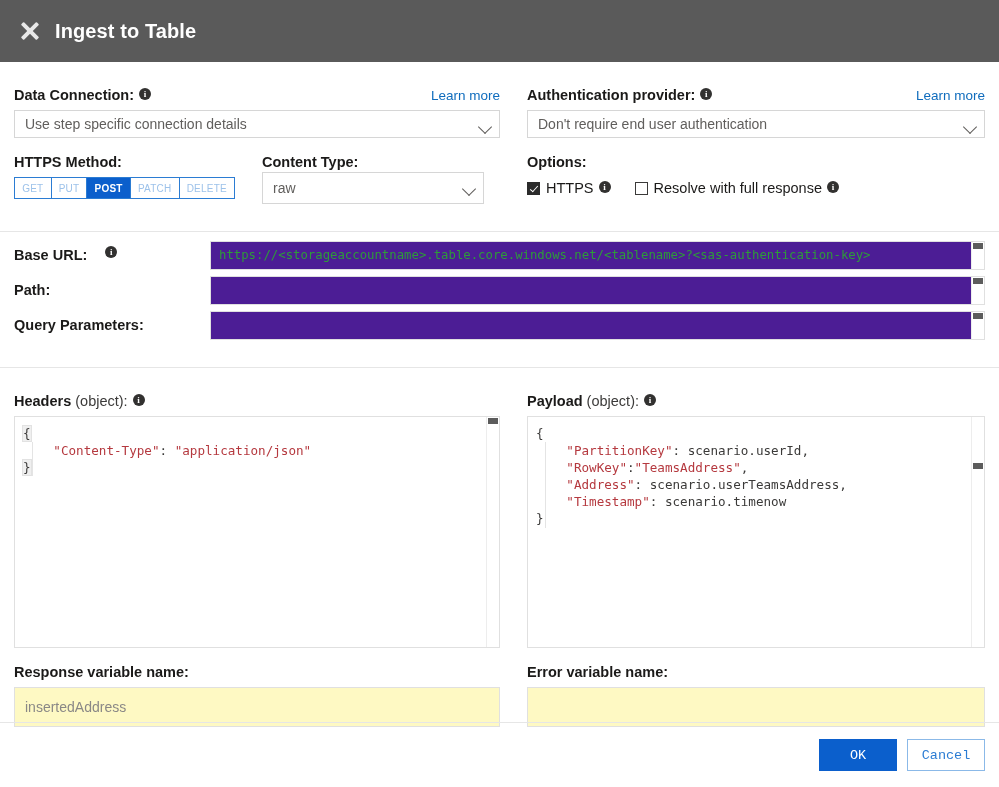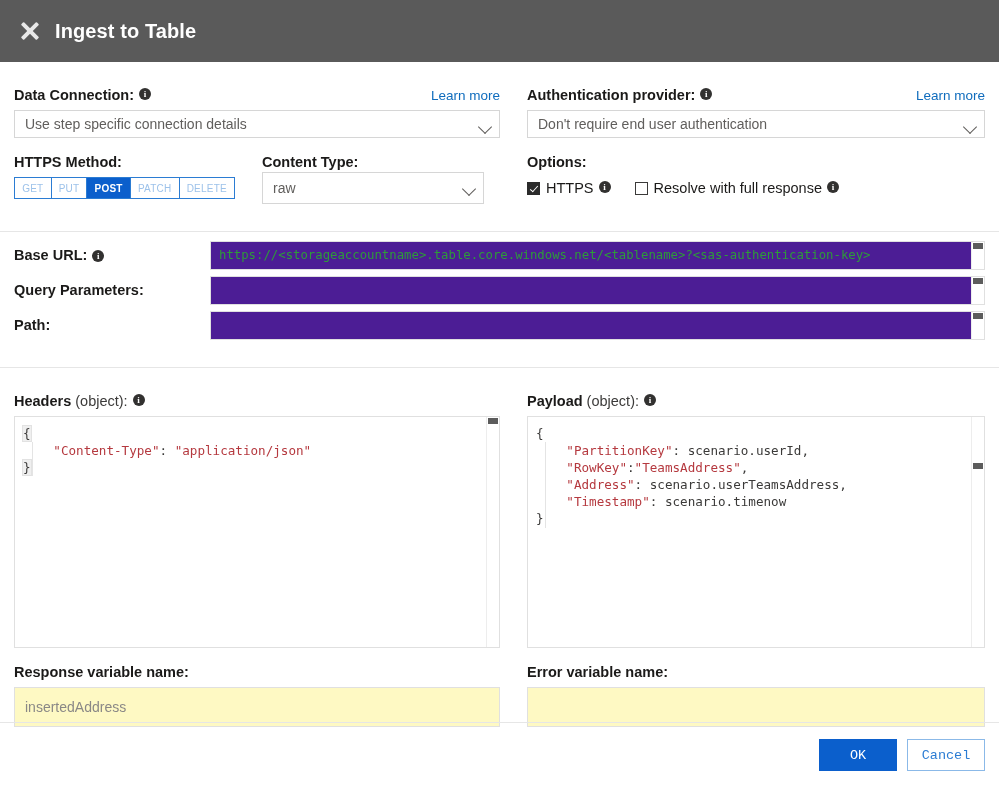--- a/index.html
+++ b/index.html
@@ -237,21 +237,22 @@
     margin-bottom: 6px;
   }
   .url-label {
     width: 196px;
     flex: 0 0 196px;
     font-size: 14.5px;
     font-weight: bold;
     padding-top: 6px;
     box-sizing: border-box;
     display: flex;
-    align-items: flex-end;
+    align-items: flex-start;
+    gap: 13px;
   }
   .codebox {
     position: relative;
     flex: 1 1 auto;
     height: 29px;
     border: 1px solid #e0e0e0;
     background: #4c1d95;
     box-sizing: border-box;
     overflow: hidden;
   }
@@ -479,32 +480,32 @@
       </div>
       <div class="codebox">
         <span class="codetext">https://&lt;storageaccountname&gt;.table.core.windows.net/&lt;tablename&gt;?&lt;sas-authentication-key&gt;</span>
         <div class="sbar">
           <div class="thumb" style="top:1px;"></div>
         </div>
       </div>
     </div>
     <div class="url-row">
       <div class="url-label">
-        <span>Query Parameters:</span>
+        <span>Path:</span>
       </div>
       <div class="codebox">
         <span class="codetext"></span>
         <div class="sbar">
           <div class="thumb" style="top:1px;"></div>
         </div>
       </div>
     </div>
     <div class="url-row">
       <div class="url-label">
-        <span>Path:</span>
+        <span>Query Parameters:</span>
       </div>
       <div class="codebox">
         <span class="codetext"></span>
         <div class="sbar">
           <div class="thumb" style="top:1px;"></div>
         </div>
       </div>
     </div>
   </div>
 

